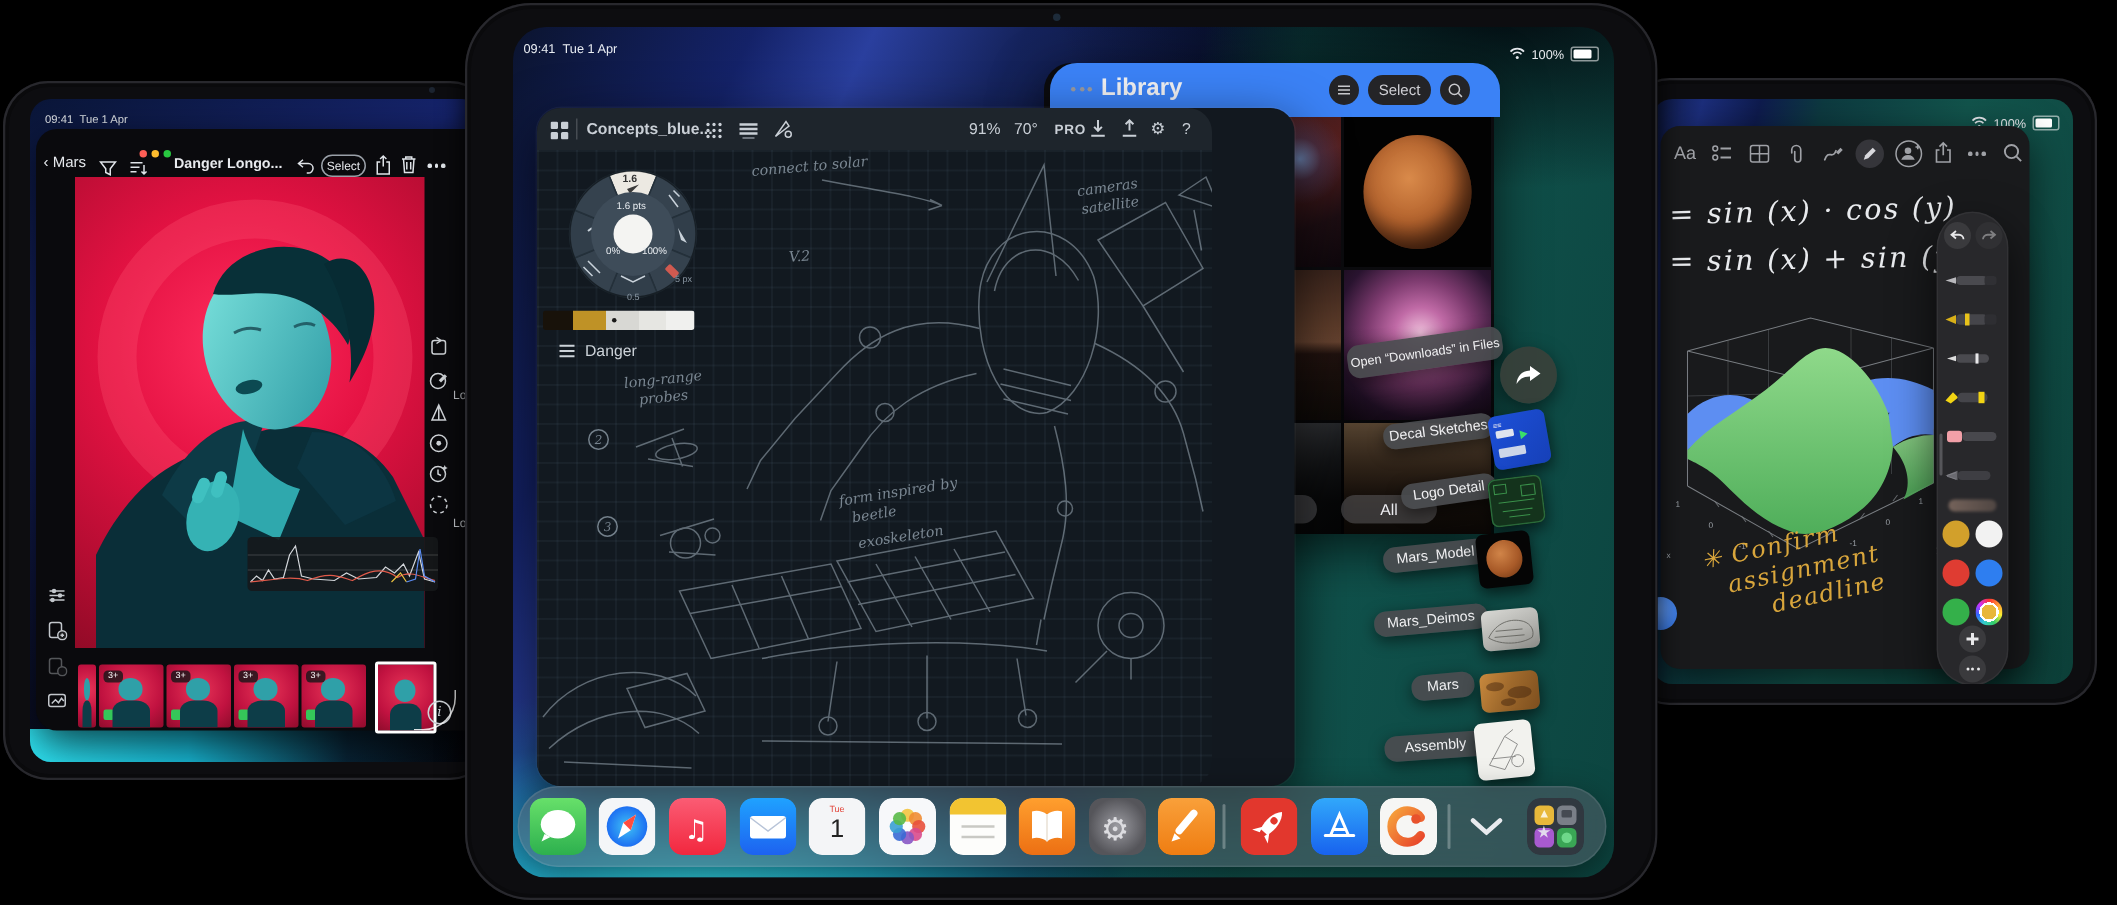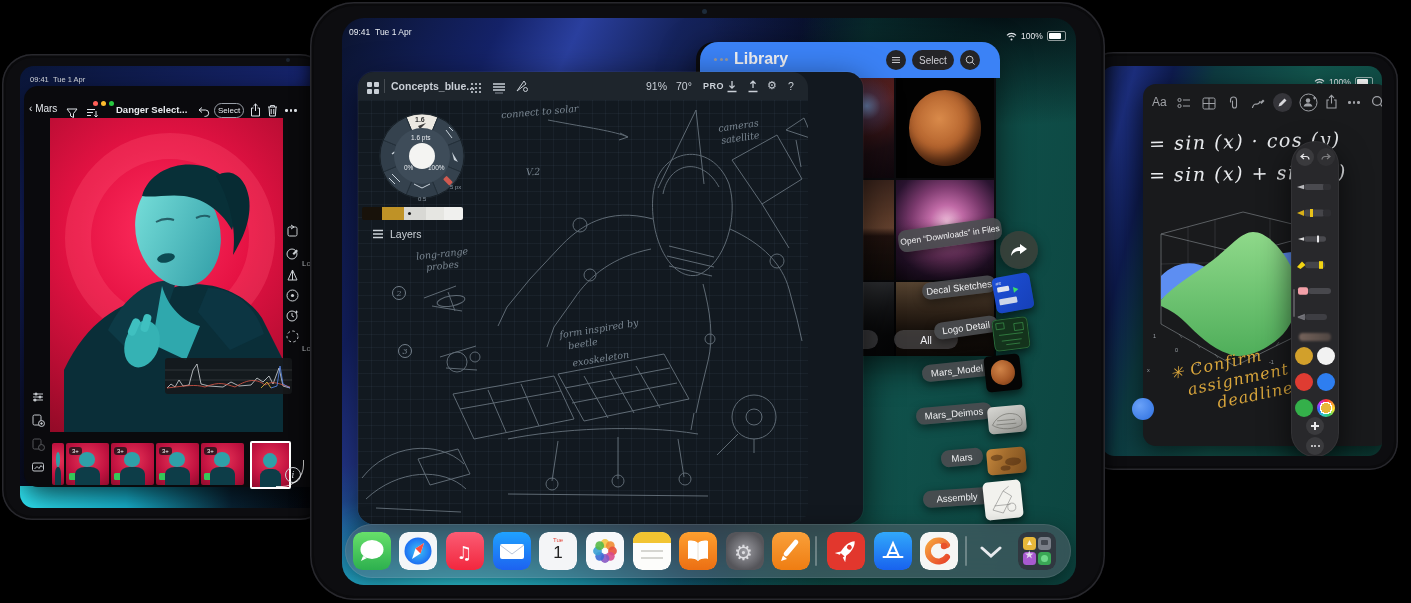--- a/index.html
+++ b/index.html
@@ -66,21 +66,21 @@
   .th-mars-model:after{content:"";position:absolute;left:16%;top:14%;width:68%;height:70%;border-radius:50%;
       background:radial-gradient(circle at 40% 35%,#d08448 0%,#a85a28 55%,#6a3412 100%);}
   .th-mars-deimos{background:linear-gradient(160deg,#d8d8d4 0%,#b0b0ac 60%,#8a8a86 100%);}
   .th-mars-map{background:linear-gradient(120deg,#c98a3e 0%,#a06a2c 45%,#7c4e1e 100%);}
   .th-assembly{background:#f2f2ee;}
   .dock{background:rgba(92,98,110,.5);border-radius:27px;backdrop-filter:blur(16px);
         box-shadow:inset 0 0 0 1px rgba(255,255,255,.09),0 8px 24px rgba(0,0,0,.45);}
   .dicon{position:absolute;width:38px;height:38px;border-radius:9px;overflow:hidden;}
   
   .rscreen{background:linear-gradient(105deg,#0d1840 0%,#1c2e7c 9%,#0e1b4e 19%,#0d3a40 30%,#12544c 55%,#0f4a43 80%,#0d4039 100%);}
-  .rwin{background:#191a1c;border-radius:13px;box-shadow:0 8px 26px rgba(0,0,0,.6);margin-left:36px;}
+  .rwin{background:#191a1c;border-radius:13px;box-shadow:0 8px 26px rgba(0,0,0,.6);}
   .palette{background:#28282b;border-radius:24px;box-shadow:0 12px 30px rgba(0,0,0,.65),inset 0 0 0 1px rgba(255,255,255,.05);}
   .pcirc{background:#3a3a3d;border-radius:50%;display:flex;align-items:center;justify-content:center;}
   .swatch{border-radius:50%;width:18px;height:18px;}
   .formula{color:#e9ebee;font-size:19px;letter-spacing:1.5px;white-space:nowrap;}
   .ynote{color:#d9a63c;font-size:16px;letter-spacing:1px;white-space:nowrap;}
 </style>
 </head>
 <body>
 
 <div id="stage">
@@ -266,21 +266,21 @@
         <div class="a" style="left:0;top:14px;width:300px;height:22px;">
           <span class="a t" style="left:5px;top:3px;font-size:10px;color:#e4e7eb;">
             <span>‹</span> <span>Mars</span>
           </span>
           <span class="a" style="left:42px;top:5px;"><svg width="12" height="11" viewBox="0 0 12 11">
                 <path d="M1,1 h10 L7.5,5.5 V9.5 L4.5,8 V5.5 Z" stroke="#dfe3e8" fill="none"></path>
               </svg></span>
           <span class="a" style="left:62px;top:5px;"><svg width="13" height="11" viewBox="0 0 13 11">
                 <path d="M1,1.5 h8 M1,4.5 h6 M1,7.5 h4 M10,3 v6 M8.3,7.3 L10,9 l1.7,-1.7" stroke="#dfe3e8" fill="none"></path>
               </svg></span>
-          <span class="a t" style="left:92px;top:3.5px;font-size:9.5px;font-weight:bold;">Danger Select...</span>
+          <span class="a t" style="left:92px;top:3.5px;font-size:9.5px;font-weight:bold;">Danger Longo...</span>
           <span class="a" style="left:173px;top:4px;"><svg width="13" height="12" viewBox="0 0 13 12">
                 <path d="M5,1.5 L2,4 L5,6.5 M2,4 h6.5 a3.2,3.2 0 0 1 0,6.4 h-1" stroke="#dfe3e8" fill="none"></path>
               </svg></span>
           <span class="a pillbtn" style="left:190px;top:2.5px;width:28px;height:13px;">
               <span style="font-size:8px;">Select</span>
             </span>
           <span class="a" style="left:226px;top:2.5px;"><svg width="11" height="14" viewBox="0 0 11 14">
                 <path d="M3.5,5 H1.5 v8 h8 V5 h-2 M5.5,1 v7 M3.4,3 L5.5,1 l2.1,2" stroke="#dfe3e8" fill="none"></path>
               </svg></span>
           <span class="a" style="left:243px;top:3px;"><svg width="11" height="13" viewBox="0 0 11 13">
@@ -600,21 +600,21 @@
                 <b style="position:absolute;left:4px;top:5px;width:3px;height:3px;border-radius:50%;background:#1a1a1a;"></b>
               </i>
             <i style="width:18px;background:#e6e6e2;"></i>
             <i style="width:19px;background:#f0f0ee;"></i>
           </div>
 
           <div class="a" style="left:14px;top:128px;display:flex;align-items:center;gap:6px;">
             <svg width="12" height="10" viewBox="0 0 12 10">
                 <path d="M1,1.5 h10 M1,5 h10 M1,8.5 h10" stroke="#ccd2d8" stroke-width="1.4"></path>
               </svg>
-            <span class="t" style="font-size:10.5px;color:#ccd2d8;">Layers</span>
+            <span class="t" style="font-size:10.5px;color:#ccd2d8;">Danger</span>
           </div>
         </div>
       </div>
 
       <div class="a" id="drag-layer" style="left:0;top:0;width:734px;height:567px;">
         <div class="a draglabel" style="left:556px;top:206px;width:104px;height:22px;transform:rotate(-8deg);font-size:8.5px;">
           <span>Open “Downloads” in Files</span>
         </div>
         <span class="a" style="left:658px;top:213px;width:38px;height:38px;border-radius:50%;background:rgba(56,64,58,.92);display:flex;align-items:center;justify-content:center;box-shadow:0 4px 12px rgba(0,0,0,.5);">
           <svg width="18" height="14" viewBox="0 0 18 14">

